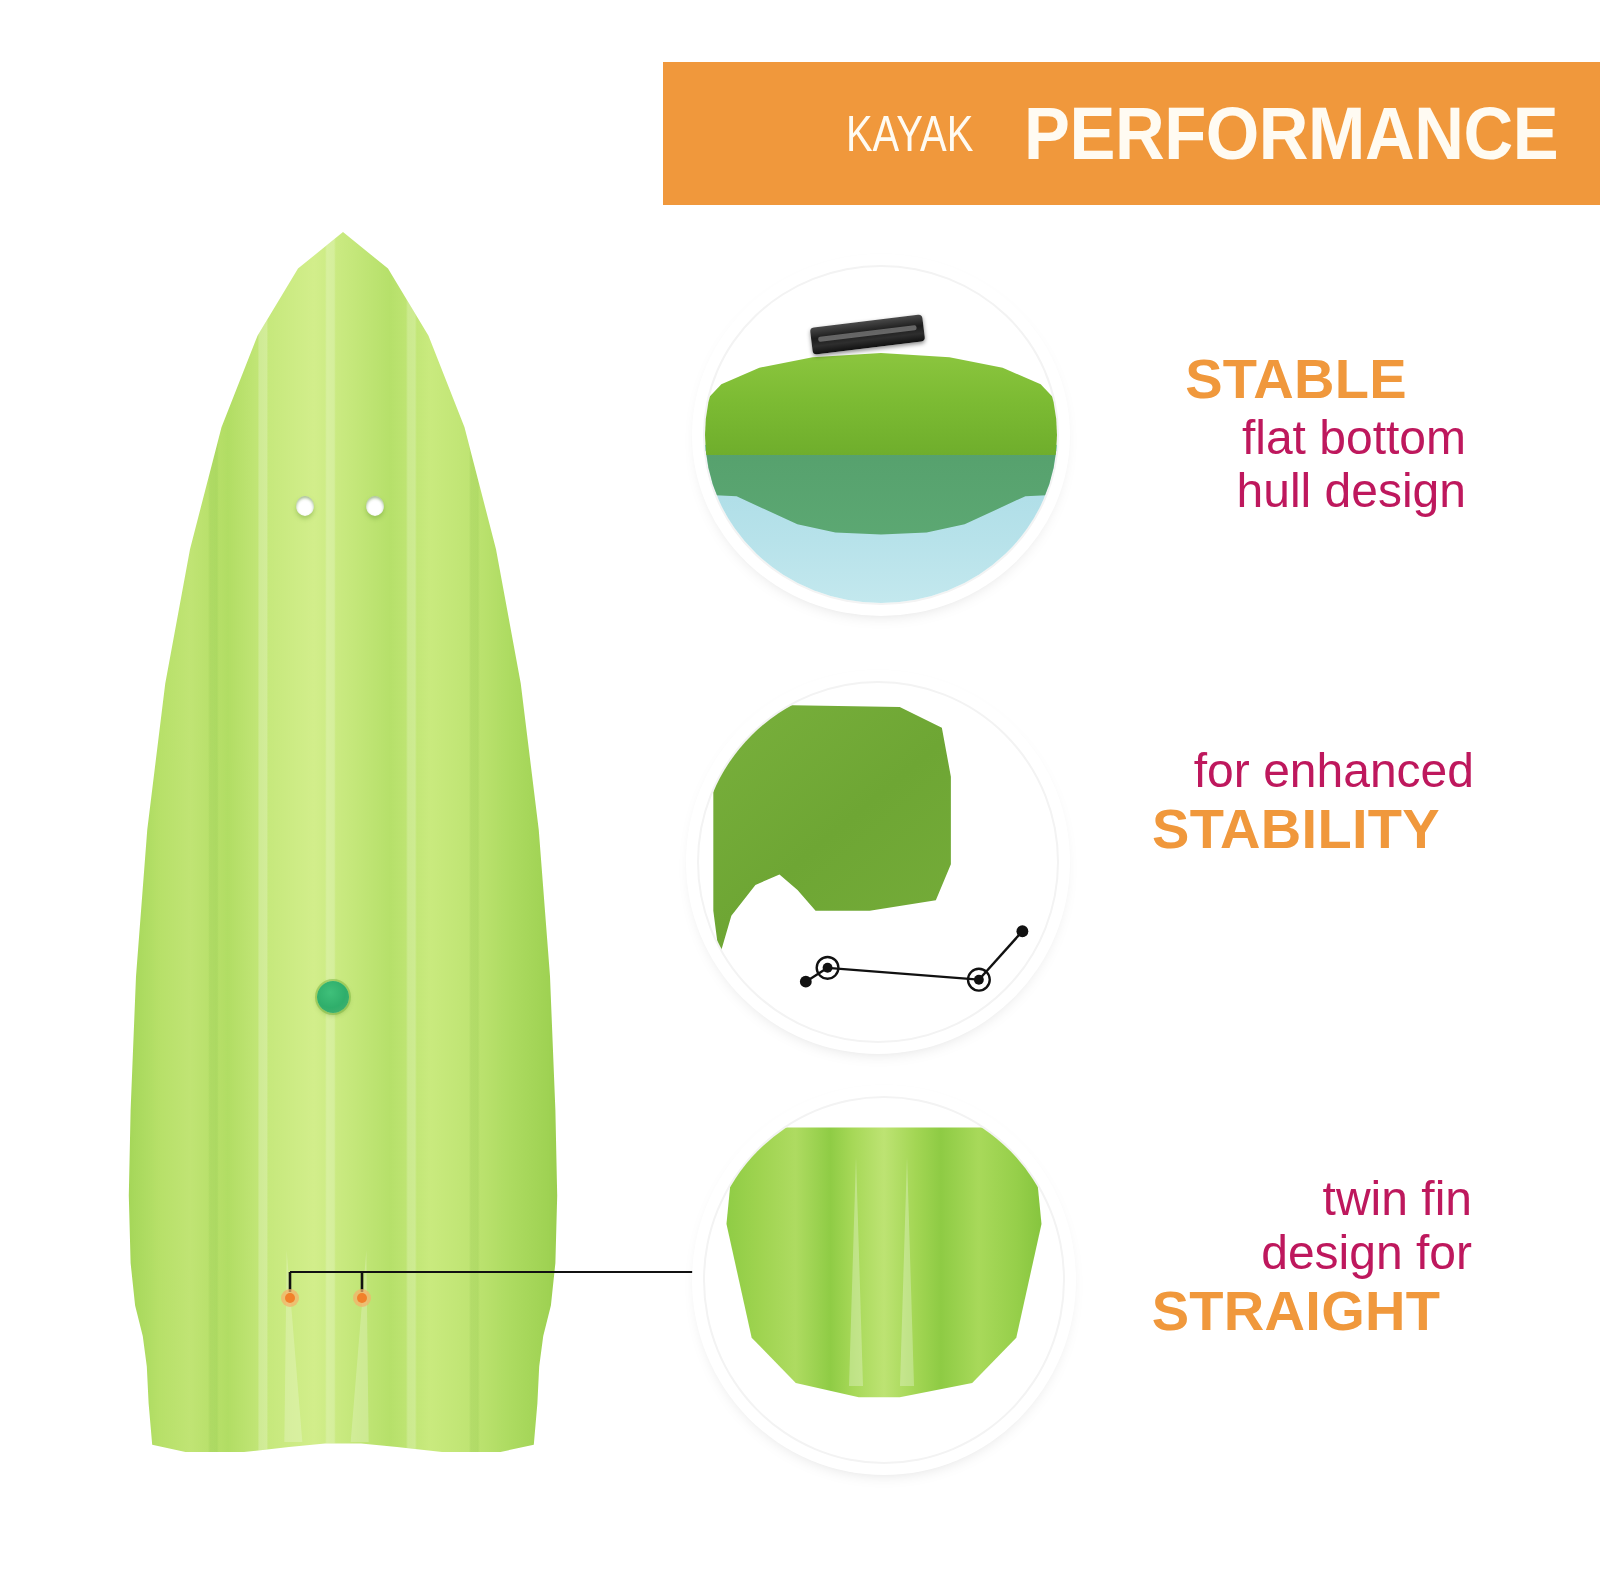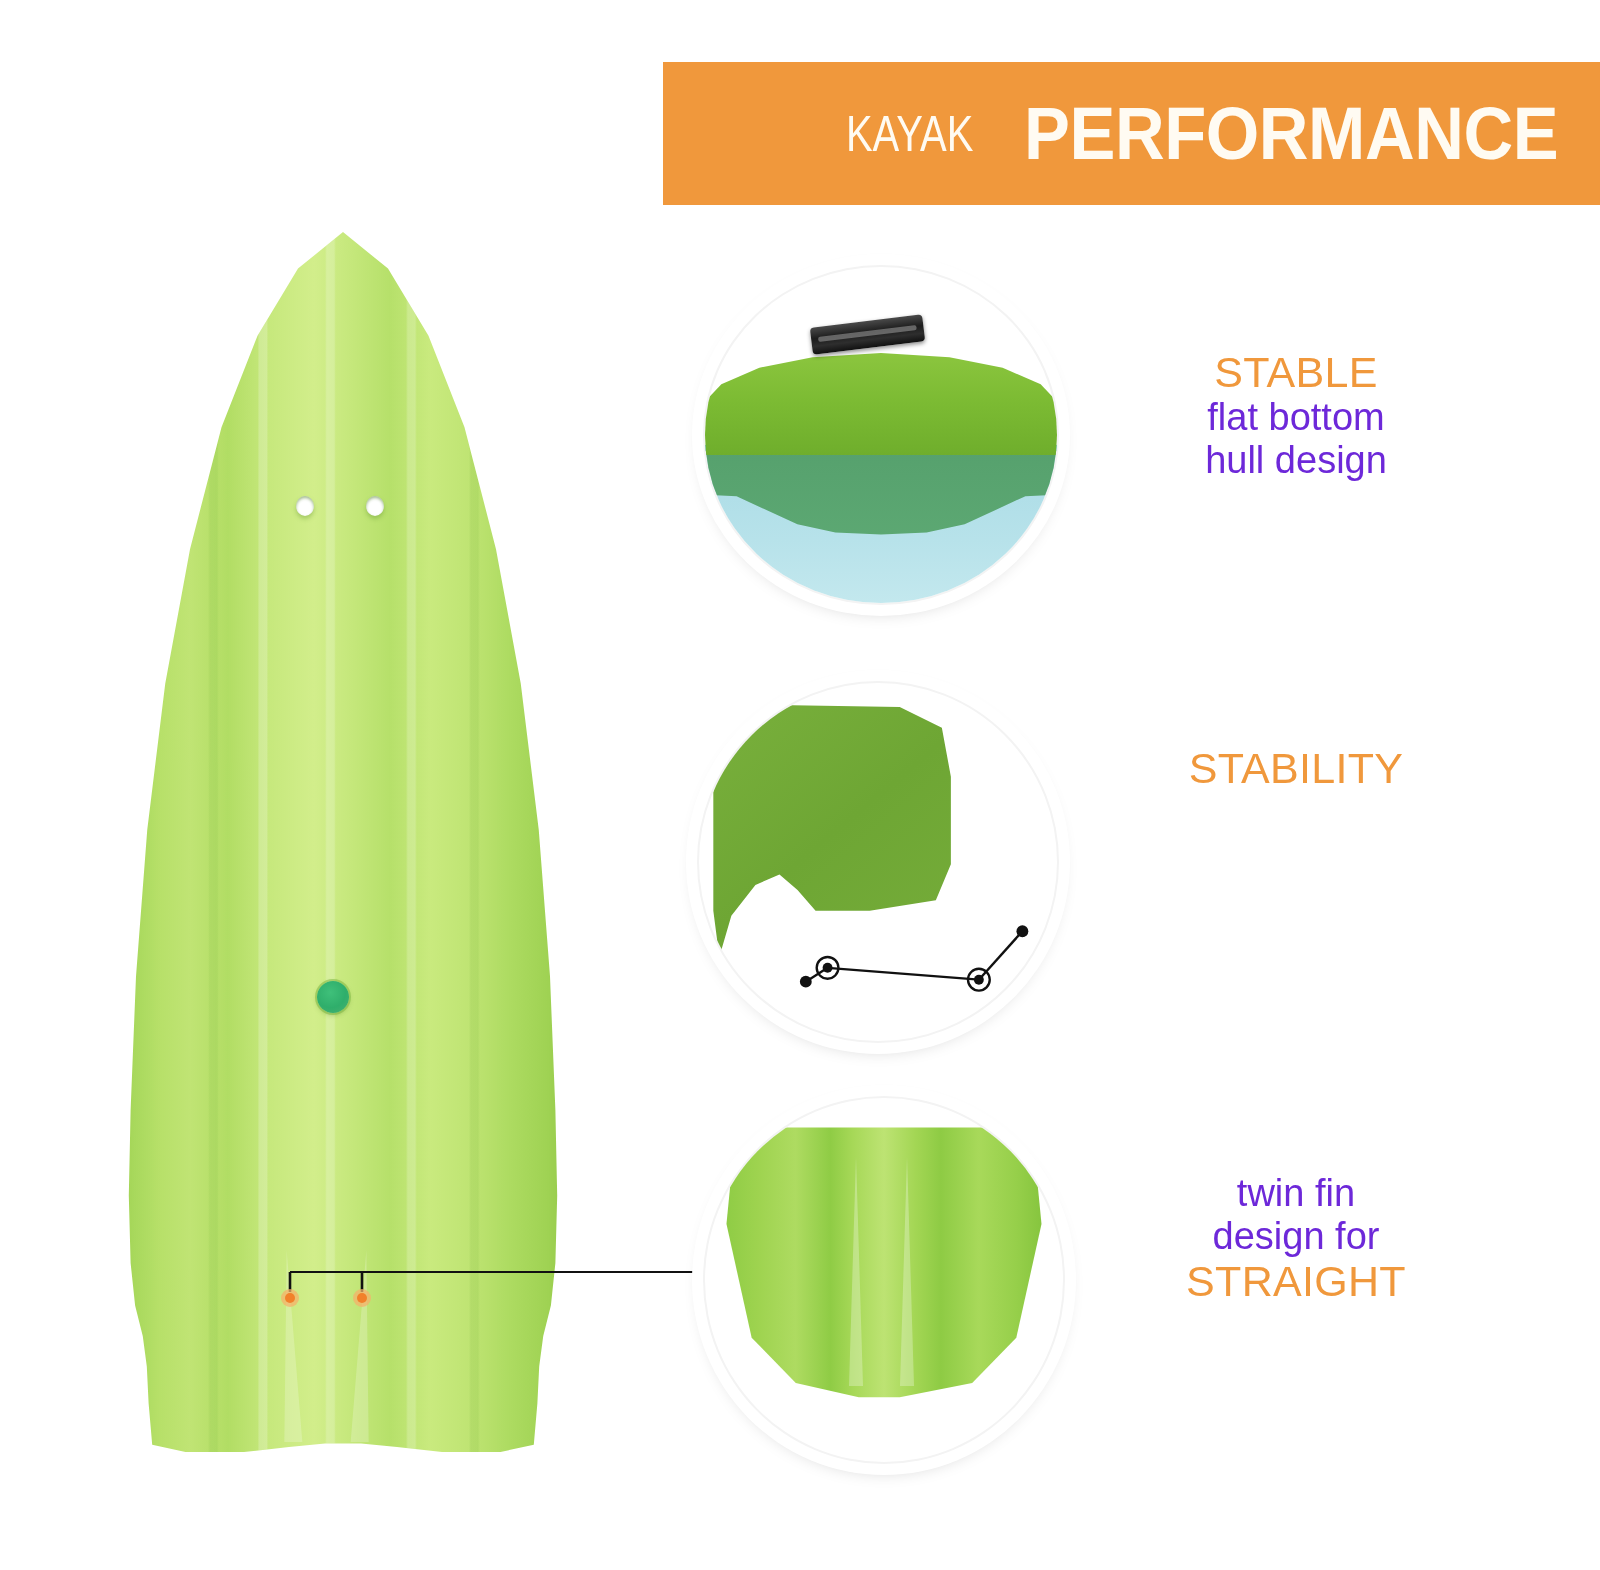--- a/index.html
+++ b/index.html
@@ -163,25 +163,25 @@
     position:absolute; top:14%; width:0; height:0;
     border-left:7px solid transparent; border-right:7px solid transparent;
     border-bottom:230px solid rgba(255,255,255,.28);
   }
   #c3-fin-a{ left:39%; }
   #c3-fin-b{ left:55%; }
 
   
   .label-block{ position:absolute; text-align:center; line-height:1.12; }
   .lbl-strong{
-    color:var(--brand-orange,#F0983C); font-weight:400; font-size:43px;
+    color:var(--brand-orange,#F0983C); font-weight:700; font-size:56px;
     letter-spacing:0.3px;
   }
   .lbl-normal{
-    color:#6d28d9; font-weight:400; font-size:38px;
+    color:#be185d; font-weight:400; font-size:48px;text-align:right;
   }
   #label-1{ left:1126px; top:348px;  width:340px; }
   #label-2{ left:1118px; top:744px;  width:356px; }
   #label-3{ left:1120px; top:1172px; width:352px; }
 </style>
 </head>
 <body>
 
 <div id="header-banner">
   <div id="header-title">
@@ -242,20 +242,21 @@
   </div>
 </div>
 
 <div class="label-block" id="label-1">
   <div class="lbl-strong">STABLE</div>
   <div class="lbl-normal">flat bottom</div>
   <div class="lbl-normal">hull design</div>
 </div>
 
 <div class="label-block" id="label-2">
+  <div class="lbl-normal">for enhanced</div>
   <div class="lbl-strong">STABILITY</div>
 </div>
 
 <div class="label-block" id="label-3">
   <div class="lbl-normal">twin fin</div>
   <div class="lbl-normal">design for</div>
   <div class="lbl-strong">STRAIGHT</div>
 </div>
 
 </body></html>

